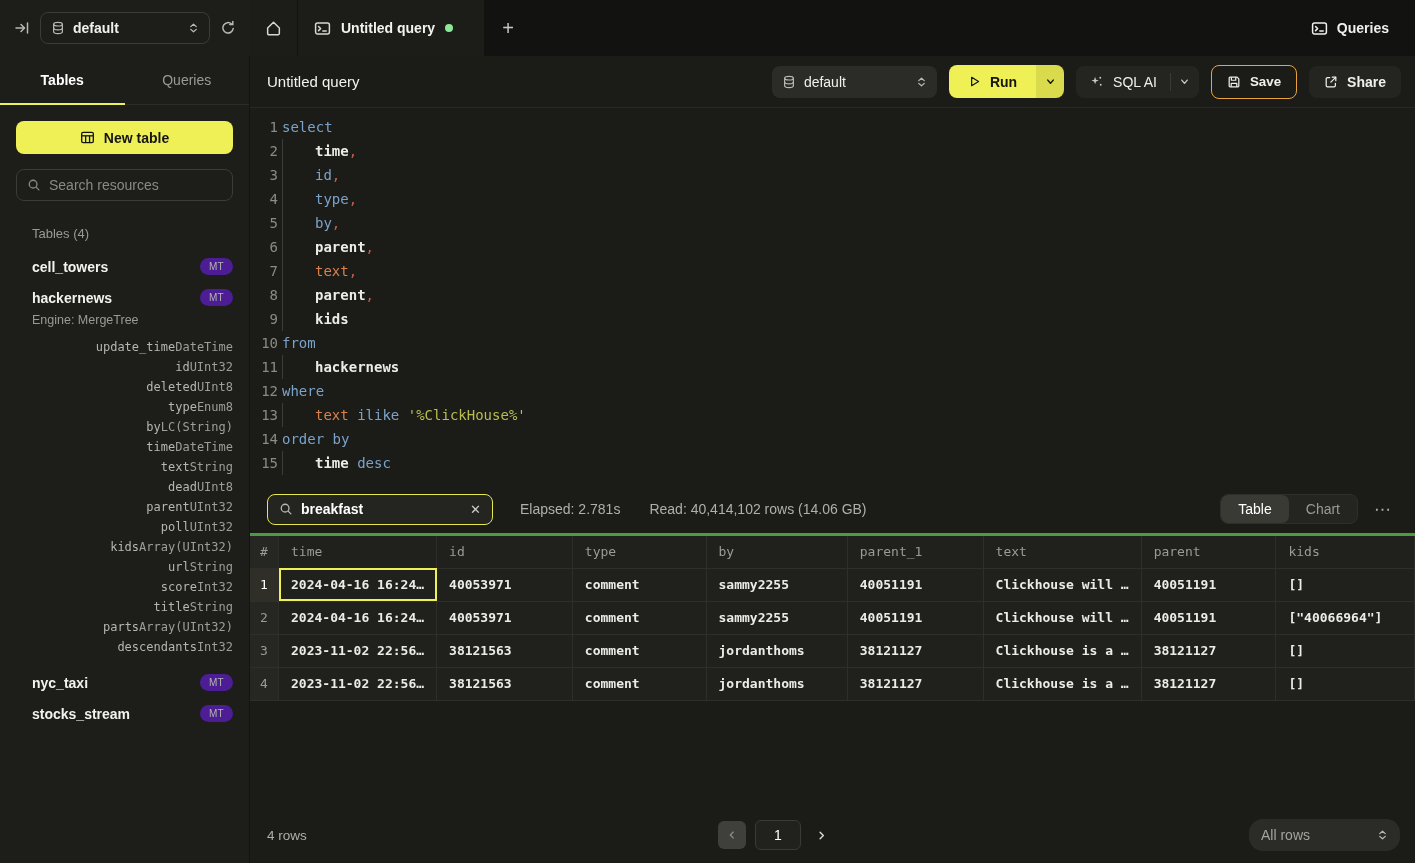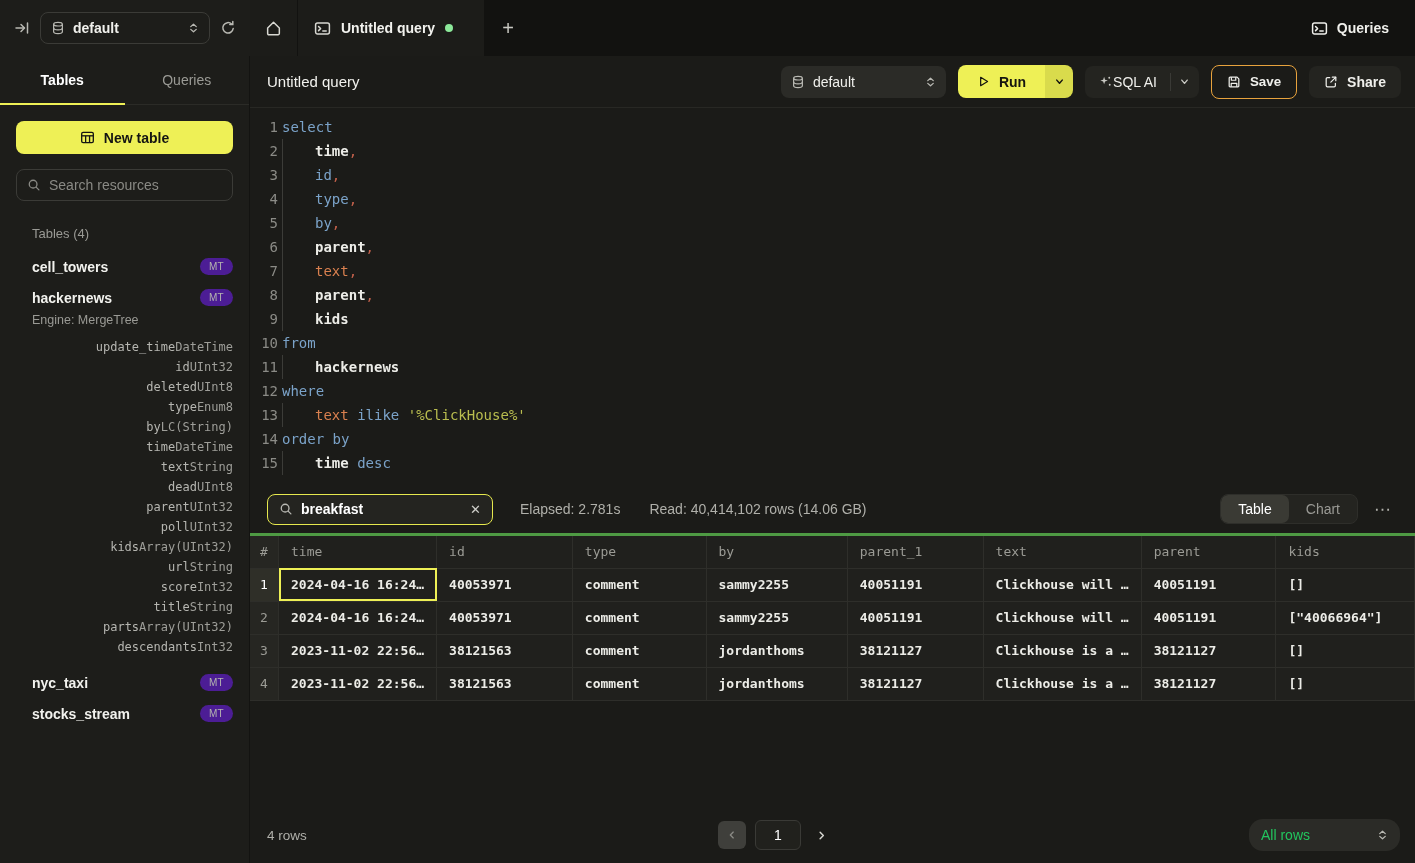--- a/index.html
+++ b/index.html
@@ -54,21 +54,21 @@
   .main { flex:1; min-width:0; display:flex; flex-direction:column; background:#1b1b18; }
   .query-toolbar { height:52px; flex:none; display:flex; align-items:center; justify-content:space-between; padding:0 14px 0 17px; border-bottom:1px solid #282824; }
   .q-title { font-size:15px; color:#f2f2ee; }
   .q-actions { display:flex; align-items:center; gap:12px; }
   .db-select2 { width:165px; height:32px; background:#2b2b27; border-radius:8px; display:flex; align-items:center; gap:8px; padding:0 10px; cursor:pointer; }
   .db-select2 .lbl { flex:1; color:#f0f0ec; }
   .run-btn { display:flex; height:33px; border-radius:8px; overflow:hidden; cursor:pointer; }
   .run-main { background:#eef056; color:#15150f; display:flex; align-items:center; gap:9px; padding:0 19px; font-weight:600; }
   .run-caret { background:#d9db4c; width:28px; display:grid; place-items:center; color:#15150f; }
   .dark-btn { height:32px; background:#242420; border-radius:8px; display:flex; align-items:center; color:#f0f0ec; cursor:pointer; }
-  .sqlai-main { display:flex; align-items:center; padding:0 13px; }
+  .sqlai-main { display:flex; align-items:center; gap:9px; padding:0 13px; }
   .sqlai-sep { width:1px; height:18px; background:#3a3a36; }
   .sqlai-caret { width:28px; display:grid; place-items:center; color:#c9c9c3; }
   .save-btn { height:33px; border:1.5px solid #e8a33d; background:transparent; border-radius:8px; display:flex; align-items:center; gap:9px; padding:16px 15px; color:#f0f0ec; font-weight:600; cursor:pointer; }
   .share-btn { padding:0 15px; gap:9px; font-weight:600; }
 
   
   .editor { flex:none; height:377px; padding-top:7px; font-family:"DejaVu Sans Mono", monospace; font-size:14px; overflow:hidden; }
   .code-line { display:flex; height:24px; line-height:24px; }
   .gutter { width:28px; flex:none; text-align:right; color:#8b8b86; }
   .code-pre { margin-left:4px; white-space:pre; }
@@ -102,21 +102,21 @@
   .results-table tr.sel td.numcol { background:#2f2f28; color:#ffffff; }
   .results-table td.selected { outline:2px solid #eef056; outline-offset:-2px; }
 
   .results-filler { flex:1; }
   .results-footer { height:56px; flex:none; display:flex; align-items:center; padding:0 15px 0 17px; position:relative; }
   .row-count { color:#b0b0aa; font-size:13.5px; }
   .pagination { position:absolute; left:468px; display:flex; align-items:center; }
   .pg-prev { width:28px; height:28px; background:#3f3f3b; border-radius:6px; display:grid; place-items:center; color:#8a8a85; cursor:default; }
   .pg-num { width:46px; height:30px; margin-left:9px; background:#21211d; border:1px solid #3a3a36; border-radius:6px; display:grid; place-items:center; color:#ffffff; cursor:pointer; }
   .pg-next { margin-left:15px; color:#d8d8d2; cursor:pointer; display:grid; place-items:center; }
-  .page-size { margin-left:auto; width:151px; height:32px; background:#2b2b27; border-radius:14px; display:flex; align-items:center; justify-content:space-between; padding:0 12px; color:#22c55e; cursor:pointer; }
+  .page-size { margin-left:auto; width:151px; height:32px; background:#2b2b27; border-radius:14px; display:flex; align-items:center; justify-content:space-between; padding:0 12px; color:#a3a3a3; cursor:pointer; }
 </style>
 </head>
 <body>
 
 <div class="app">
 
   <header class="topbar">
     <div class="topbar-sidebar-head">
       <span class="icon-btn">
         <svg width="16" height="16" viewBox="0 0 16 16" fill="none" stroke="currentColor" stroke-width="1.5" stroke-linecap="round" stroke-linejoin="round">

